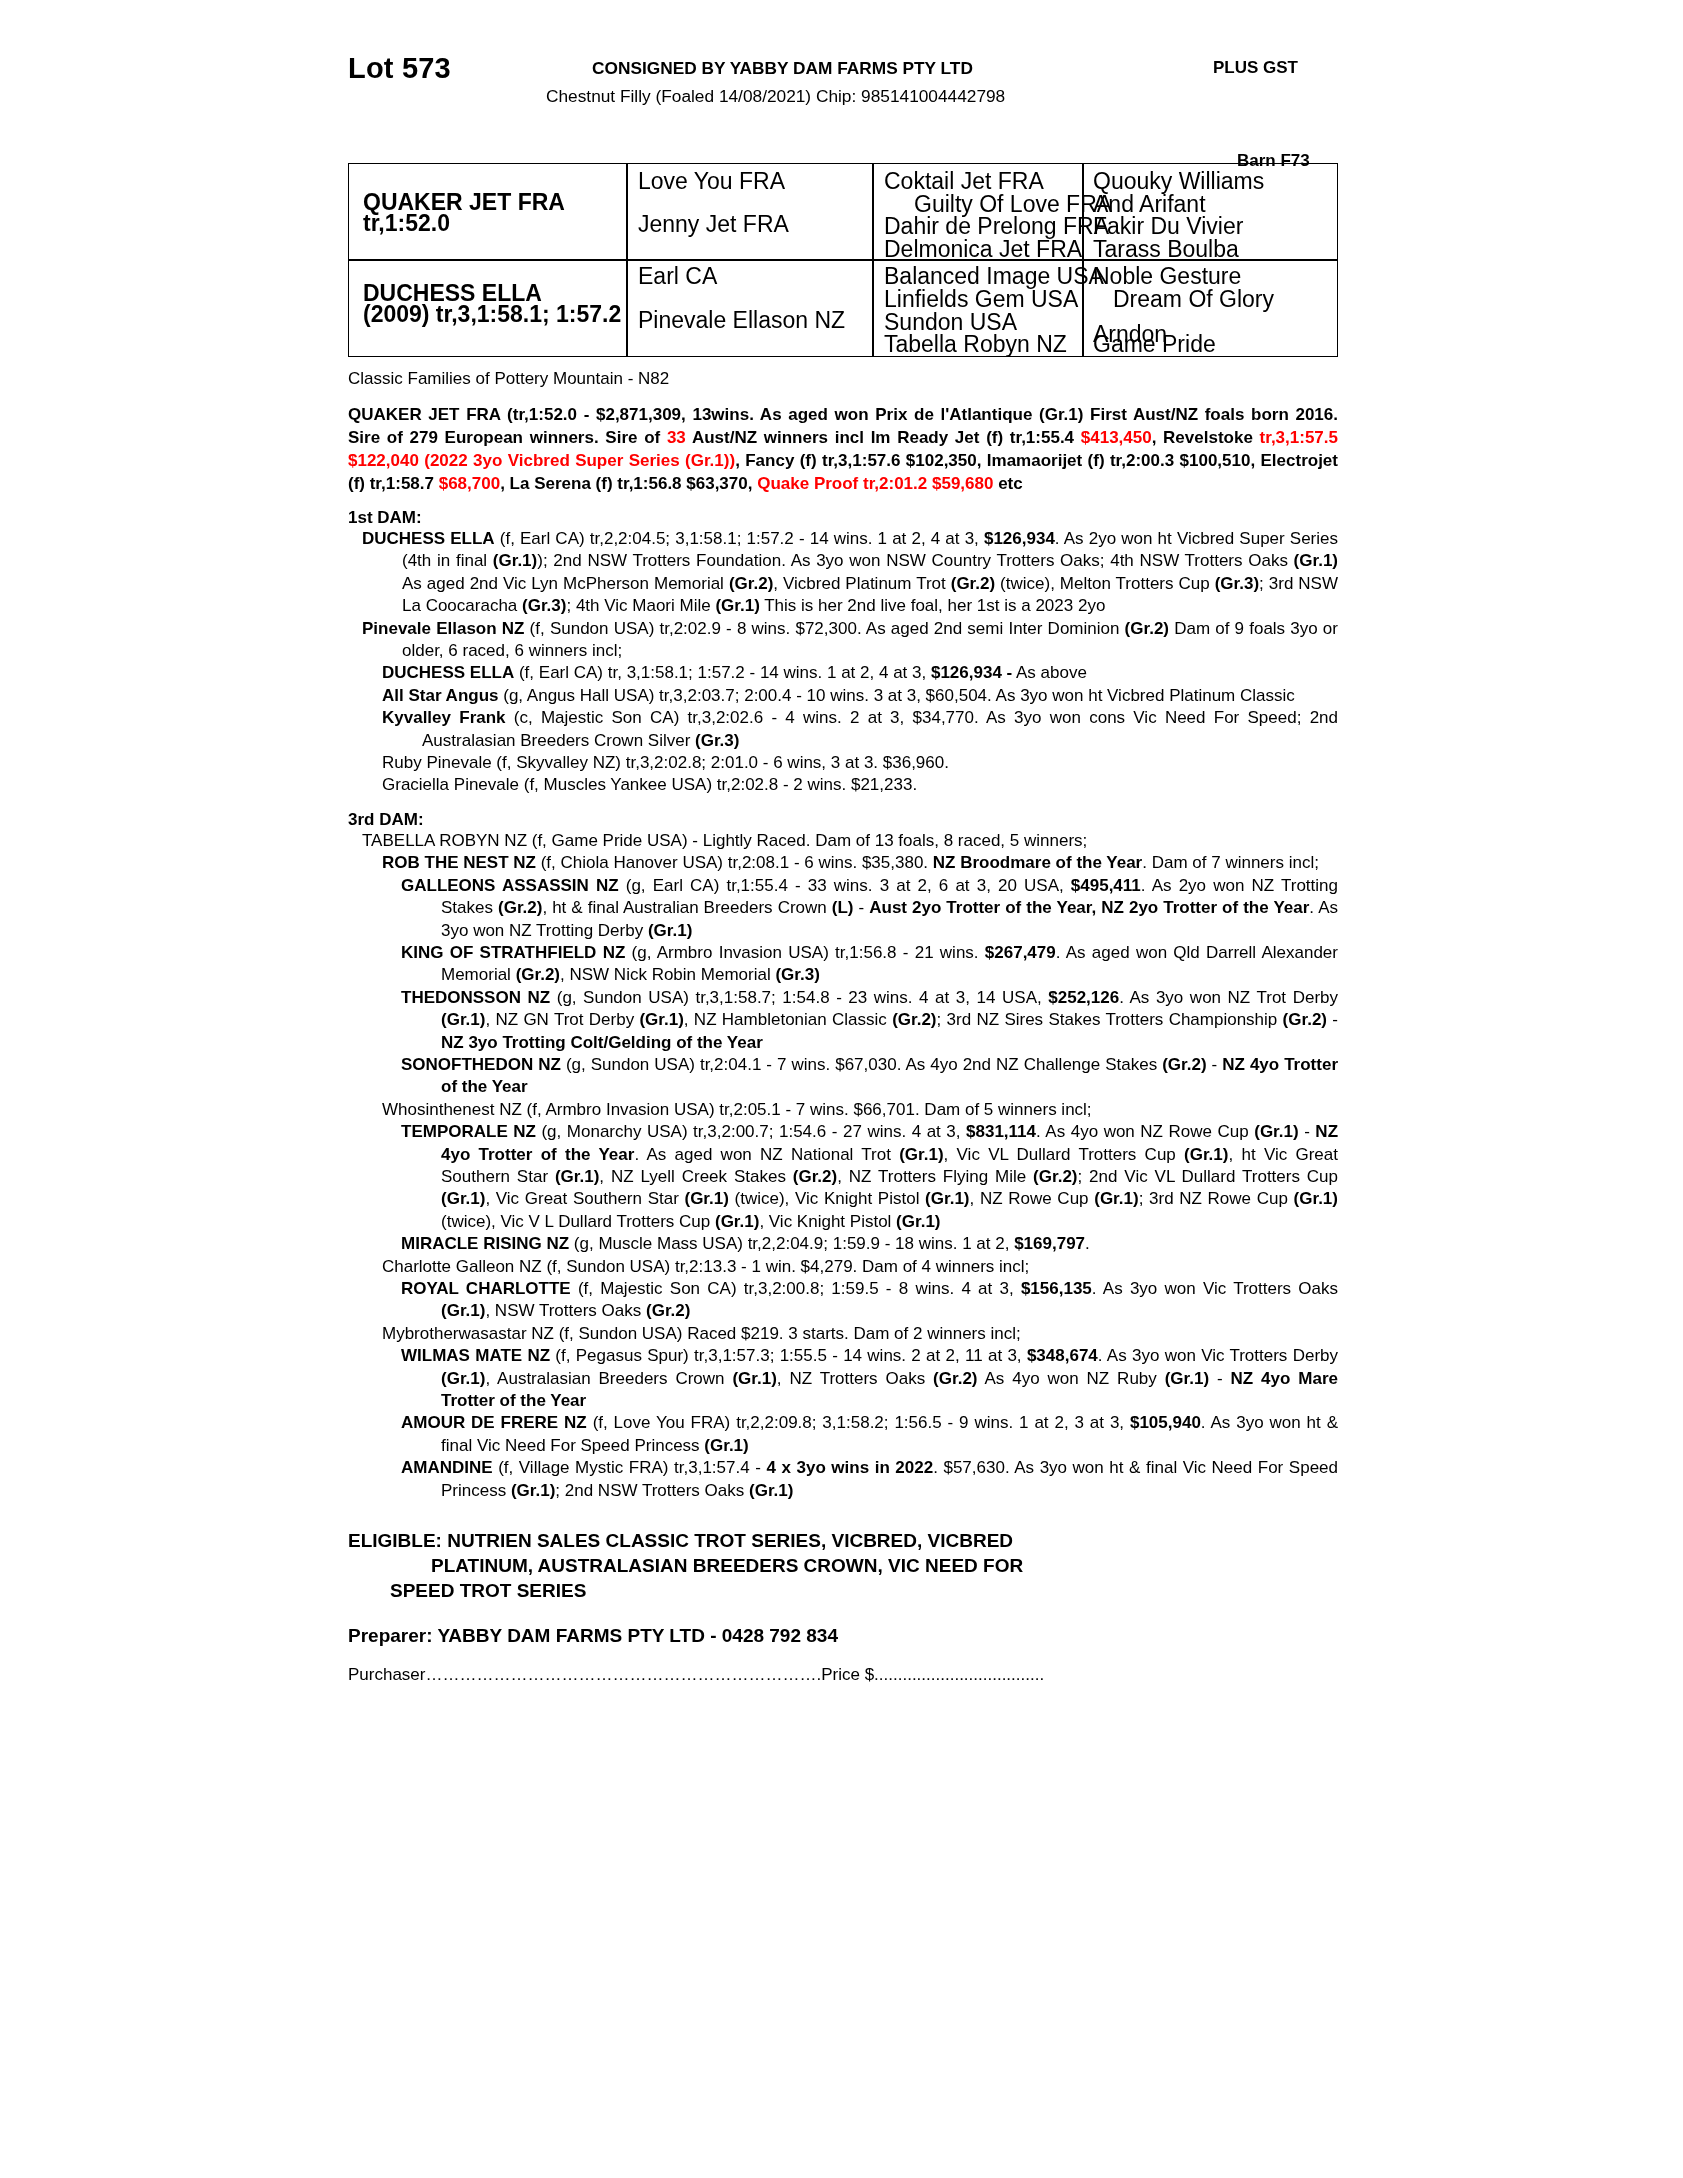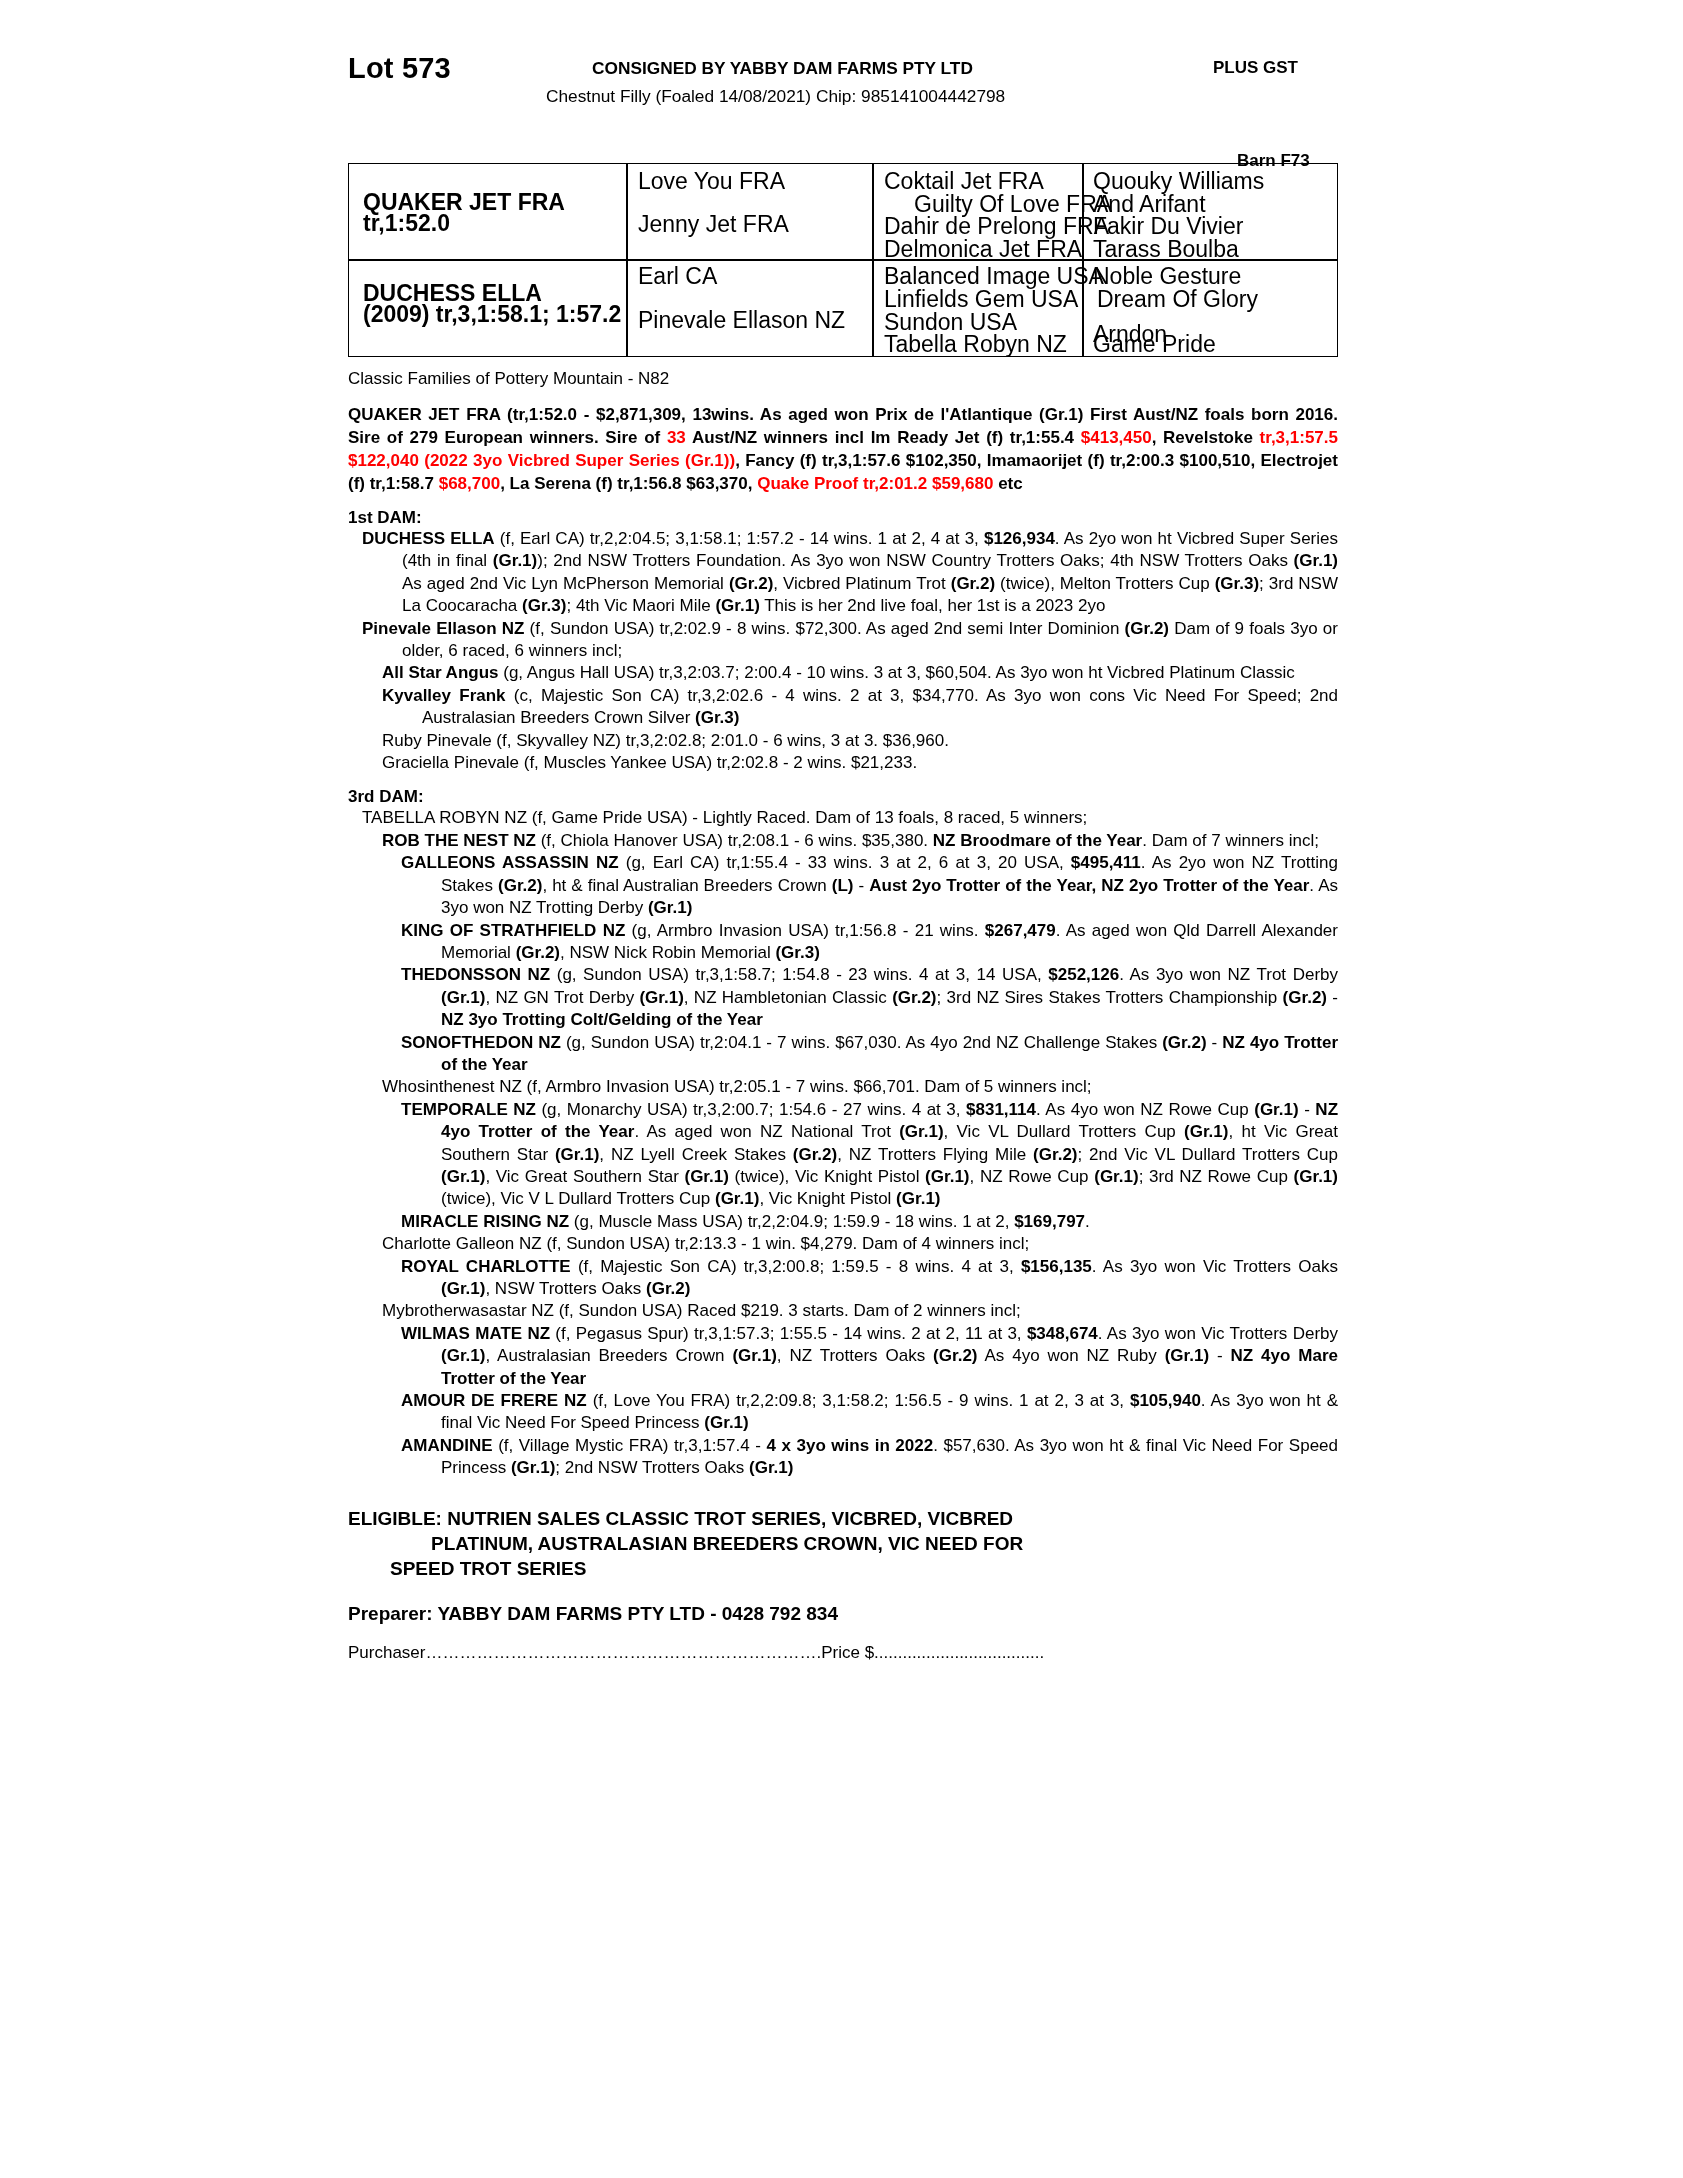--- a/index.html
+++ b/index.html
@@ -85,36 +85,39 @@
       <div class="cell" style="left:535px; top:102px;">Balanced Image USA</div>
       <div class="cell" style="left:535px; top:125px;">Linfields Gem USA</div>
       <div class="cell" style="left:535px; top:148px;">Sundon USA</div>
       <div class="cell" style="left:535px; top:170px;">Tabella Robyn NZ</div>
 
       <div class="cell" style="left:744px; top:7px;">Quouky Williams</div>
       <div class="cell" style="left:744px; top:30px;">And Arifant</div>
       <div class="cell" style="left:744px; top:52px;">Fakir Du Vivier</div>
       <div class="cell" style="left:744px; top:75px;">Tarass Boulba</div>
       <div class="cell" style="left:744px; top:102px;">Noble Gesture</div>
-      <div class="cell" style="left:748px; top:125px;text-align:center;">Dream Of Glory</div>
+      <div class="cell" style="left:764px; top:125px;text-align:center;">Dream Of Glory</div>
       <div class="cell" style="left:744px; top:160px;">Arndon</div>
       <div class="cell" style="left:744px; top:170px;">Game Pride</div>
     </div>
 
     <p class="classic">Classic Families of Pottery Mountain - N82</p>
 
     <p class="blk" id="sire-block"><span>QUAKER JET FRA (tr,1:52.0 - $2,871,309, 13wins. As aged won Prix de l'Atlantique (Gr.1) First Aust/NZ foals born 2016. Sire of 279 European winners. Sire of </span><span class="red">33</span><span> Aust/NZ winners incl Im Ready Jet (f) tr,1:55.4 </span><span class="red">$413,450</span><span>, Revelstoke </span><span class="red">tr,3,1:57.5 $122,040 (2022 3yo Vicbred Super Series (Gr.1))</span><span>, Fancy (f) tr,3,1:57.6 $102,350, Imamaorijet (f) tr,2:00.3 $100,510, Electrojet (f) tr,1:58.7 </span><span class="red">$68,700</span><span>,  La Serena (f) tr,1:56.8 $63,370, </span><span class="red">Quake Proof tr,2:01.2 $59,680</span><span> etc</span></p>
 
     <div id="sections">
         <p class="sec">1st DAM:</p>
         <p class="ent i1">
           <span class="hang"><span class="b">DUCHESS ELLA</span><span> (f, Earl CA) tr,2,2:04.5; 3,1:58.1; 1:57.2 - 14 wins. 1 at 2, 4 at 3, </span><span class="b">$126,934</span><span>. As 2yo won ht Vicbred Super Series (4th in final </span><span class="b">(Gr.1)</span><span>); 2nd NSW Trotters Foundation. As 3yo won NSW Country Trotters Oaks; 4th NSW Trotters Oaks </span><span class="b">(Gr.1)</span><span> As aged 2nd Vic Lyn McPherson Memorial </span><span class="b">(Gr.2)</span><span>, Vicbred Platinum Trot </span><span class="b">(Gr.2)</span><span> (twice), Melton Trotters Cup </span><span class="b">(Gr.3)</span><span>; 3rd NSW La Coocaracha </span><span class="b">(Gr.3)</span><span>; 4th Vic Maori Mile </span><span class="b">(Gr.1)</span><span> This is her 2nd live foal, her 1st is a 2023 2yo</span></span>
         </p>
         <p class="ent i1">
           <span class="hang"><span class="b">Pinevale Ellason NZ</span><span> (f, Sundon USA) tr,2:02.9 - 8 wins. $72,300. As aged 2nd semi Inter Dominion </span><span class="b">(Gr.2)</span><span> Dam of 9 foals 3yo or older, 6 raced, 6 winners incl;</span></span>
+        </p>
+        <p class="ent i2">
+          <span class="hang"><span class="b">DUCHESS ELLA</span><span> (f, Earl CA) tr, 3,1:58.1; 1:57.2 - 14 wins. 1 at 2, 4 at 3, </span><span class="b">$126,934 -</span><span> As above</span></span>
         </p>
         <p class="ent i2">
           <span class="hang"><span class="b">All Star Angus</span><span> (g, Angus Hall USA) tr,3,2:03.7; 2:00.4 - 10 wins. 3 at 3, $60,504. As 3yo won ht Vicbred Platinum Classic</span></span>
         </p>
         <p class="ent i2">
           <span class="hang"><span class="b">Kyvalley Frank</span><span> (c, Majestic Son CA) tr,3,2:02.6 - 4 wins. 2 at 3, $34,770. As 3yo won cons Vic Need For Speed; 2nd Australasian Breeders Crown Silver </span><span class="b">(Gr.3)</span></span>
         </p>
         <p class="ent i2">
           <span class="hang"><span>Ruby Pinevale (f, Skyvalley NZ) tr,3,2:02.8; 2:01.0 - 6 wins, 3 at 3. $36,960.</span></span>
         </p>

